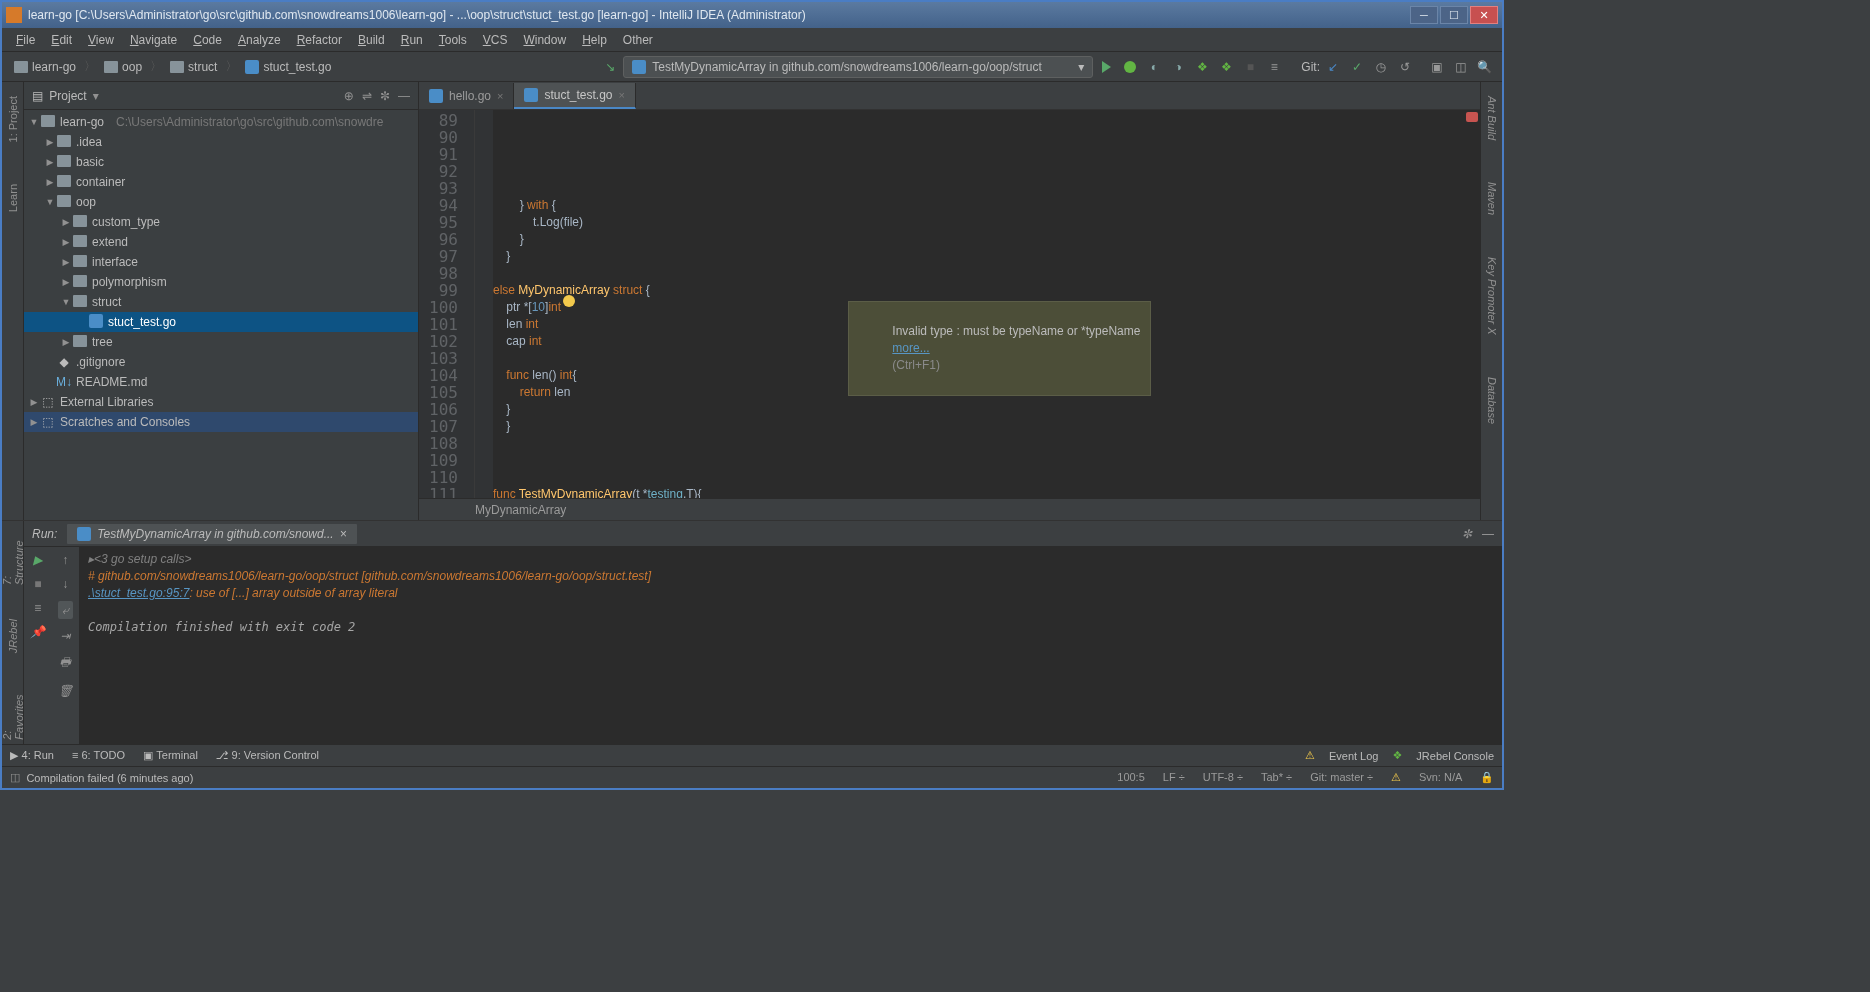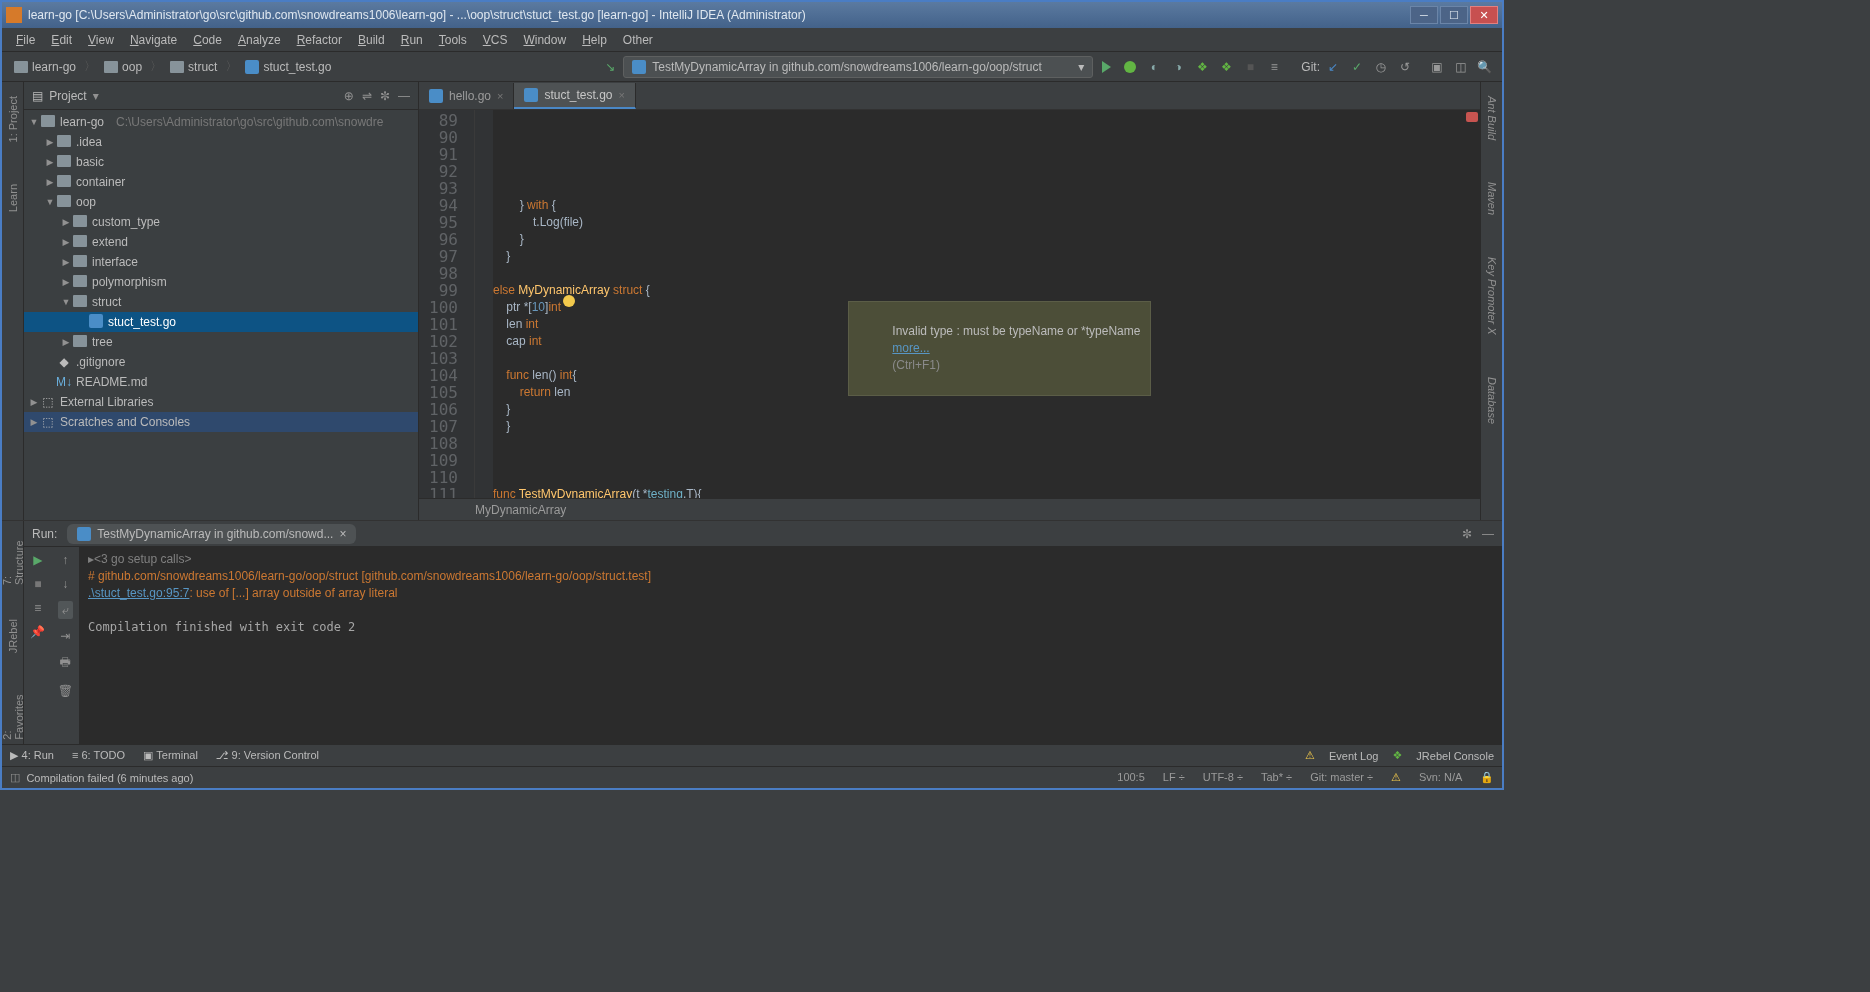--- a/index.html
+++ b/index.html
@@ -53,26 +53,26 @@
 .kw { color: #cc7832; }
 .fn { color: #ffc66d; }
 .id { color: #6fb1c7; }
 .num { color: #6897bb; }
 .breadcrumb-bar { height: 22px; background: #3c3f41; border-top: 1px solid #2b2b2b; display: flex; align-items: center; padding-left: 56px; color: #9b9b9b; font-size: 12px; }
 .err-marker { width: 12px; position: absolute; right: 2px; top: 2px; height: 10px; background: #c75450; border-radius: 2px; }
 .tooltip { position: absolute; left: 355px; top: 191px; background: #4c4e38; border: 1px solid #5b5d47; padding: 4px 10px; color: #bcbcbc; font-size: 12px; z-index: 5; }
 .tooltip a { color: #5896c4; text-decoration: underline; }
 .tooltip .sc { color: #8a8a8a; }
 .bulb { position: absolute; left: 70px; top: 185px; width: 12px; height: 12px; background: #f2c94c; border-radius: 50%; }
-.bottom-panel { height: 224px; background: #2b2b2b; border-top: 1px solid #323232; display: flex; }
+.bottom-panel { height: 224px; background: #2b2b2b; border-top: 1px solid #323232; display: flex; font-style: italic; }
 .bp-left-gutter { width: 22px; background: #3c3f41; border-right: 1px solid #2b2b2b; display: flex; flex-direction: column; align-items: center; padding-top: 8px; gap: 26px; }
 .bp-left-gutter .vtab { writing-mode: vertical-rl; transform: rotate(180deg); font-size: 11px; color: #919191; padding: 4px 2px; }
 .bp-main { flex: 1; display: flex; flex-direction: column; }
 .bp-header { height: 26px; background: #3c3f41; display: flex; align-items: center; padding: 0 8px; border-bottom: 1px solid #2b2b2b; justify-content: space-between; }
-.bp-tab { background: #4e5254; padding: 3px 10px; display: flex; align-items: center; gap: 6px; border-radius: 6px; }
+.bp-tab { background: #4e5254; padding: 3px 10px; display: flex; align-items: center; gap: 6px; border-radius: 1px; }
 .bp-body { flex: 1; display: flex; }
 .bp-toolbar { width: 56px; background: #3c3f41; border-right: 1px solid #2b2b2b; display: flex; flex-direction: column; }
 .bp-toolbar .col { display: flex; flex-direction: column; align-items: center; padding-top: 6px; gap: 10px; }
 .bp-toolbar .row2 { display: flex; }
 .bp-toolbar .row2 .col { width: 28px; }
 .console { flex: 1; font-family: Consolas, monospace; font-size: 12px; line-height: 17px; padding: 4px 8px; color: #a6a6a6; white-space: pre; }
 .console .gray { color: #808080; }
 .console .orange { color: #cc7832; }
 .console .link { color: #5896c4; text-decoration: underline; text-align: center; }
 .tool-window-bar { height: 22px; background: #3c3f41; border-top: 1px solid #2b2b2b; display: flex; align-items: center; padding: 0 8px; justify-content: space-between; font-size: 11px; }

